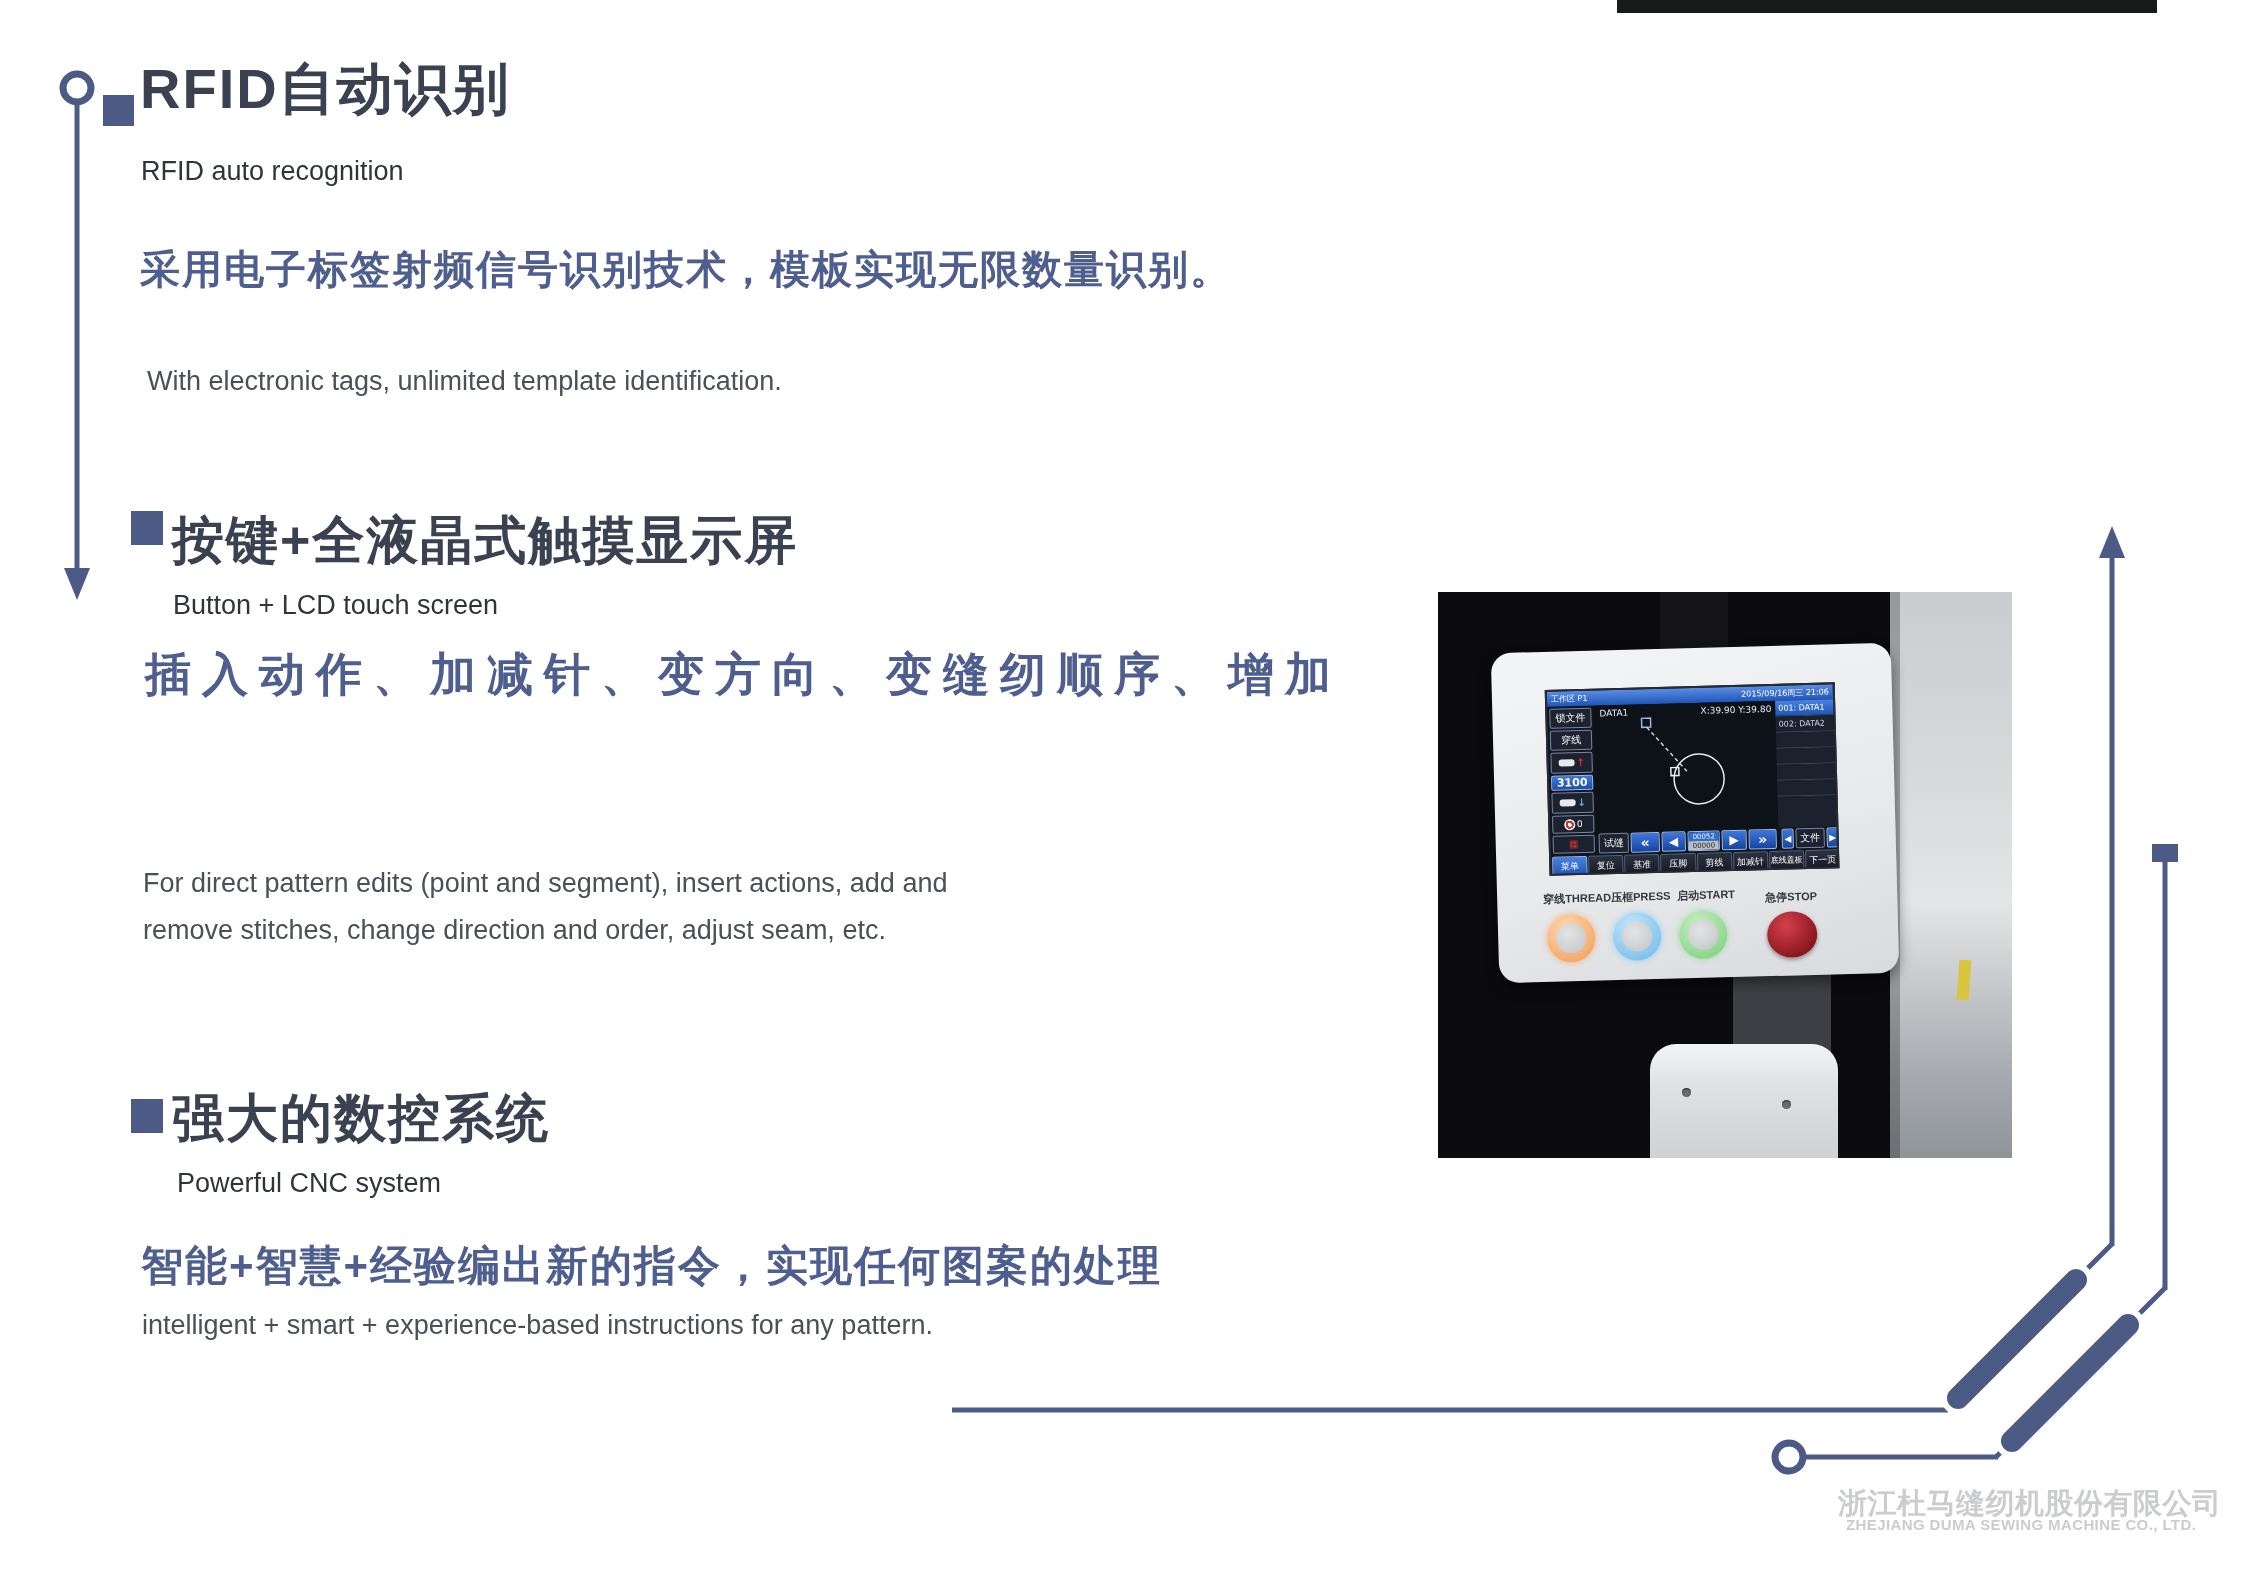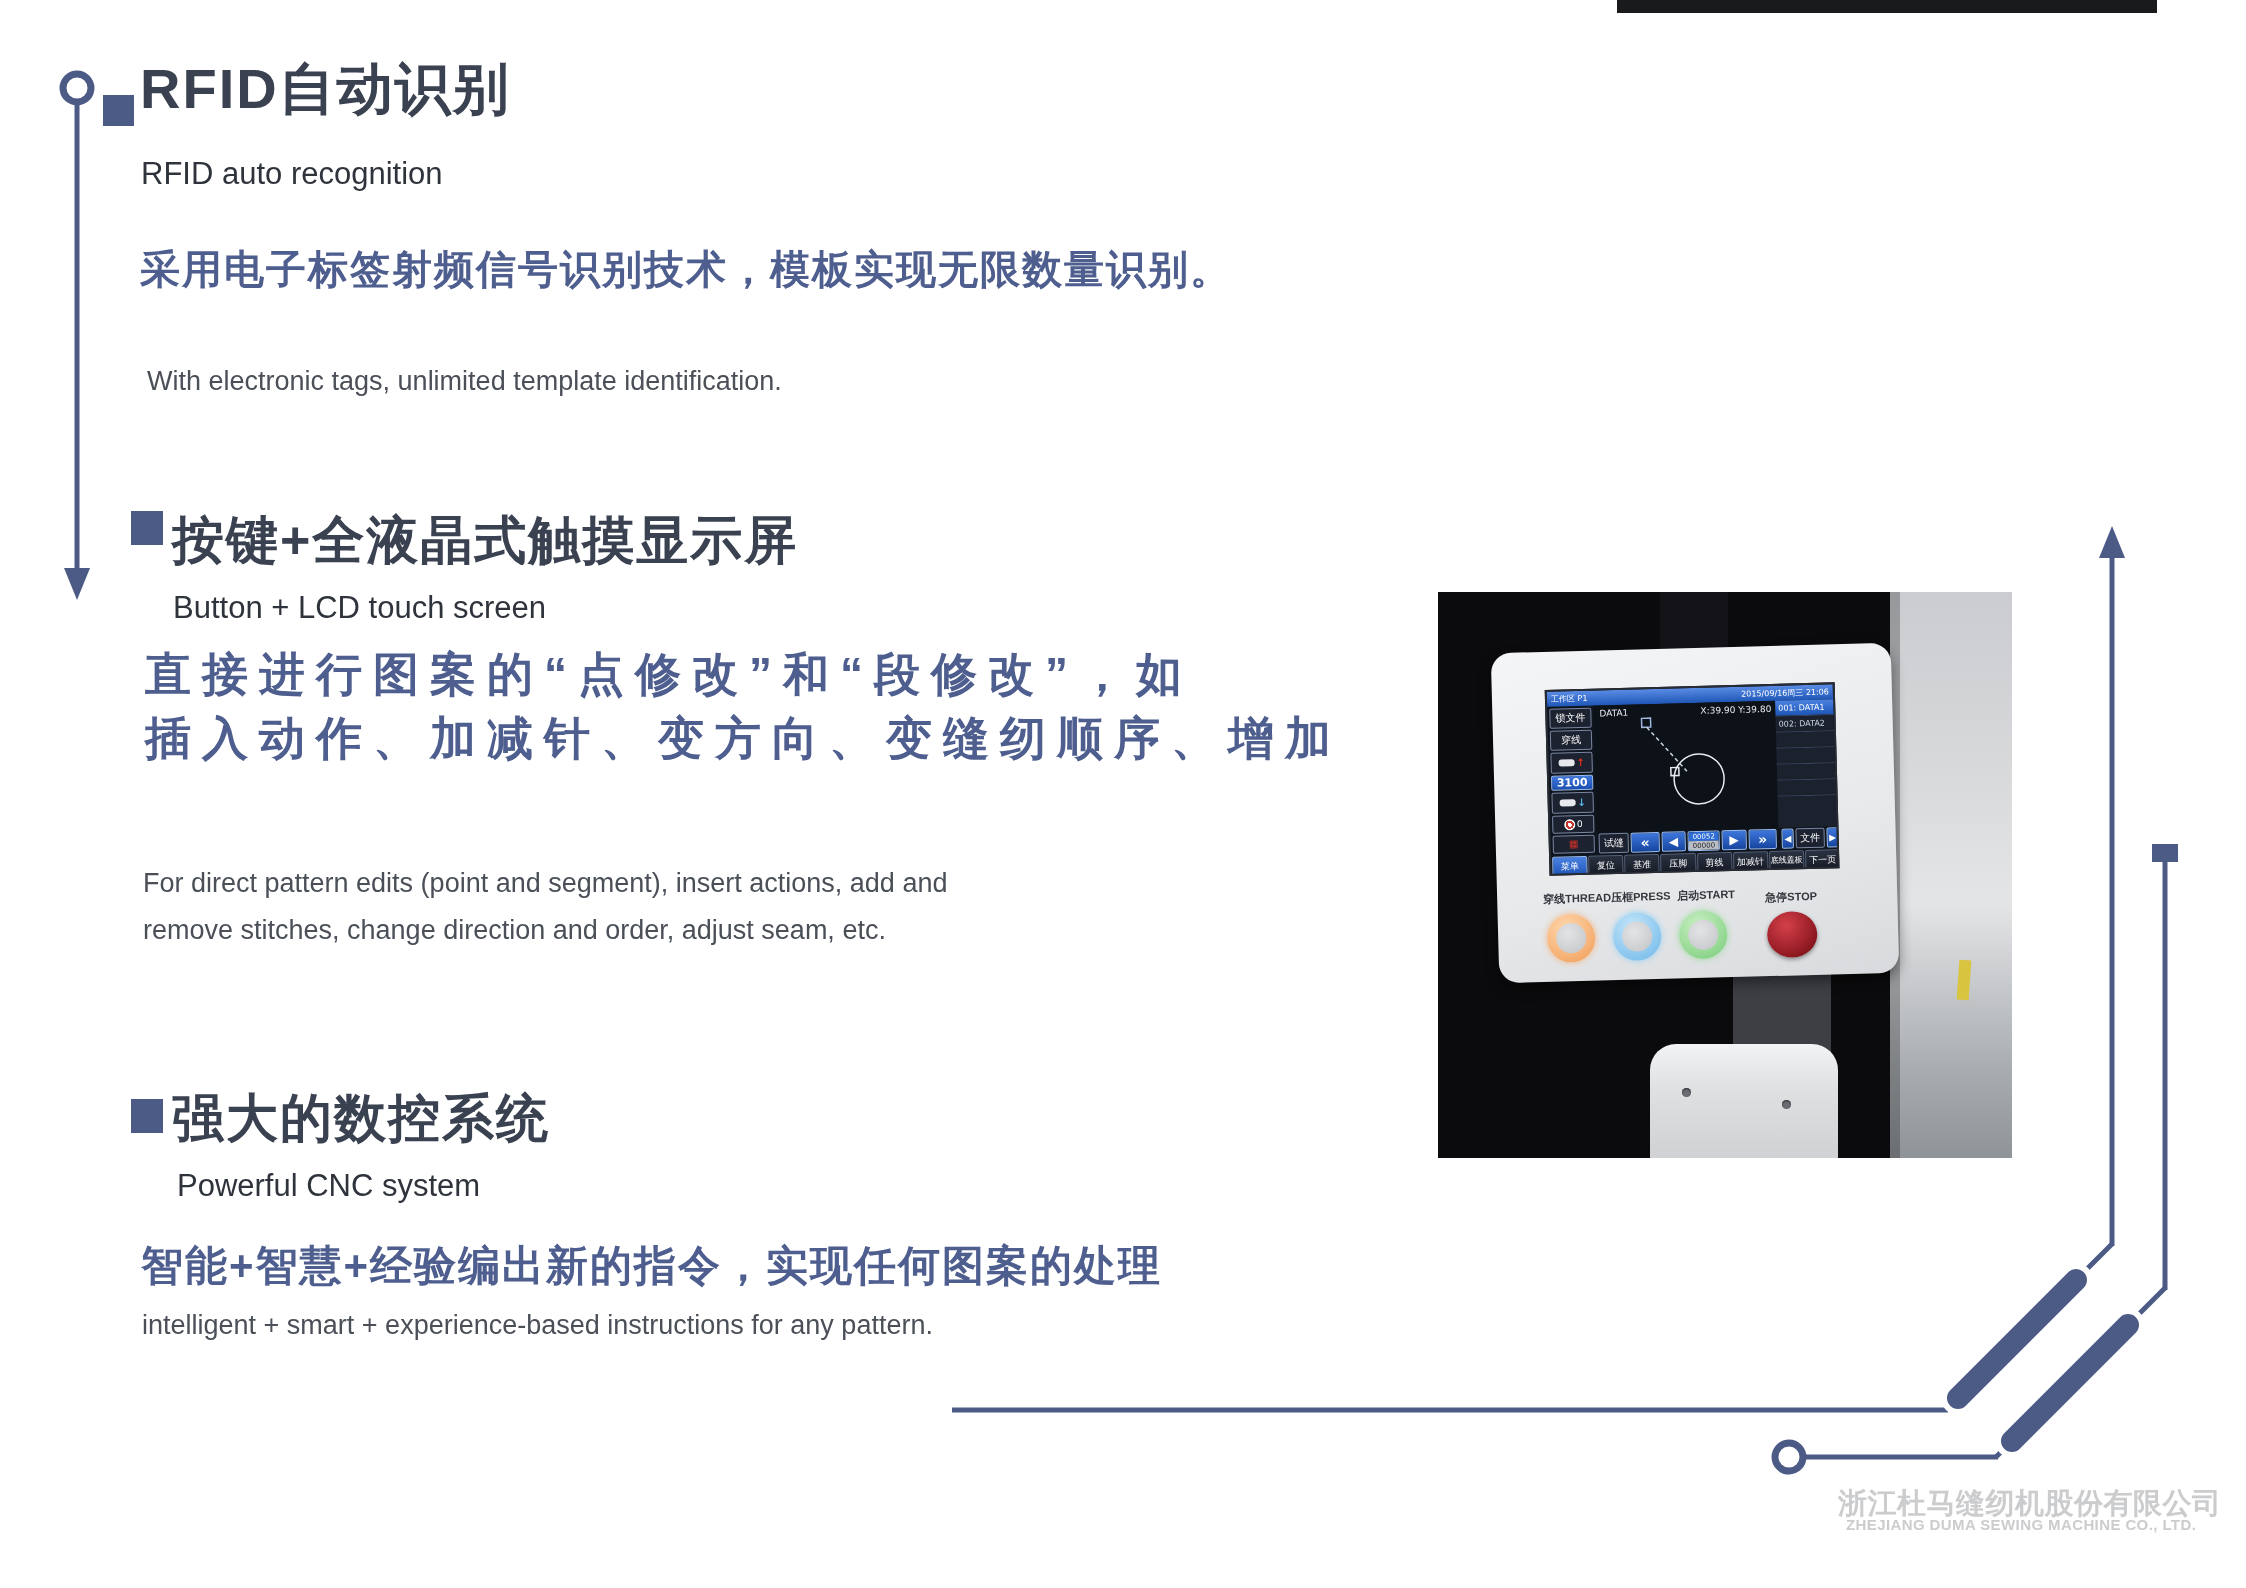--- a/index.html
+++ b/index.html
@@ -18,21 +18,21 @@
     overflow:hidden;
   }
 
   
   #rails{position:absolute;left:0;top:0;width:2246px;height:1588px;pointer-events:none;}
   .topbar{position:absolute;left:1617px;top:0;width:540px;height:13px;background:#191a1c;}
 
   
   .bullet{position:absolute;background:var(--accent);}
   .h-zh{position:absolute;color:var(--head);font-weight:600;letter-spacing:2px;white-space:nowrap;}
-  .h-en{position:absolute;color:#2f333b;font-size:31px;white-space:nowrap;}
+  .h-en{position:absolute;color:#2f333b;font-size:27px;white-space:nowrap;}
   .p-zh{position:absolute;color:var(--zh);font-weight:700;white-space:nowrap;}
   .p-en{position:absolute;color:var(--en);font-size:27px;white-space:nowrap;}
   .p-zh div, .p-en div{white-space:nowrap;}
 
   
   .photo{position:absolute;left:1438px;top:592px;width:574px;height:566px;background:#0b0b0d;overflow:hidden;}
   .arm-strip{position:absolute;left:452px;top:0;width:122px;height:566px;
      background:linear-gradient(180deg,#caccd0 0%,#d6d8da 30%,#e4e5e7 55%,#a7abaf 85%,#8f9499 100%);}
   .arm-edge{position:absolute;left:452px;top:0;width:10px;height:566px;background:rgba(0,0,0,.25);}
   .pillar{position:absolute;left:222px;top:0;width:68px;height:72px;background:#131318;}
@@ -136,21 +136,20 @@
 <div class="bullet" style="left:103px;top:95px;width:31px;height:31px;"></div>
 <div class="h-zh" style="left:140px;top:52px;font-size:56px;">RFID自动识别</div>
 <div class="h-en" style="left:141px;top:156px;">RFID auto recognition</div>
 <div class="p-zh" style="left:140px;top:242px;font-size:40px;letter-spacing:2px;">采用电子标签射频信号识别技术，模板实现无限数量识别。</div>
 <div class="p-en" style="left:147px;top:318px;margin-top:48px;">With electronic tags, unlimited template identification.</div>
 
 <div class="bullet" style="left:131px;top:511px;width:32px;height:34px;"></div>
 <div class="h-zh" style="left:172px;top:498px;font-size:52px;font-weight:700;margin-top:8px;">按键+全液晶式触摸显示屏</div>
 <div class="h-en" style="left:173px;top:590px;">Button + LCD touch screen</div>
 <div class="p-zh" style="left:145px;top:642px;font-size:46px;letter-spacing:11px;line-height:64px;">
-  <div>直接进行图案的“点修改”和“段修改”，如</div>
   <div>插入动作、加减针、变方向、变缝纫顺序、增加</div>
 </div>
 <div class="p-en" style="left:143px;top:860px;line-height:47px;">
   <div>For direct pattern edits (point and segment), insert actions, add and</div>
   <div>remove stitches, change direction and order, adjust seam, etc.</div>
 </div>
 
 <div class="bullet" style="left:131px;top:1099px;width:32px;height:34px;"></div>
 <div class="h-zh" style="left:172px;top:1084px;font-size:52px;font-weight:700;">强大的数控系统</div>
 <div class="h-en" style="left:177px;top:1168px;">Powerful CNC system</div>

